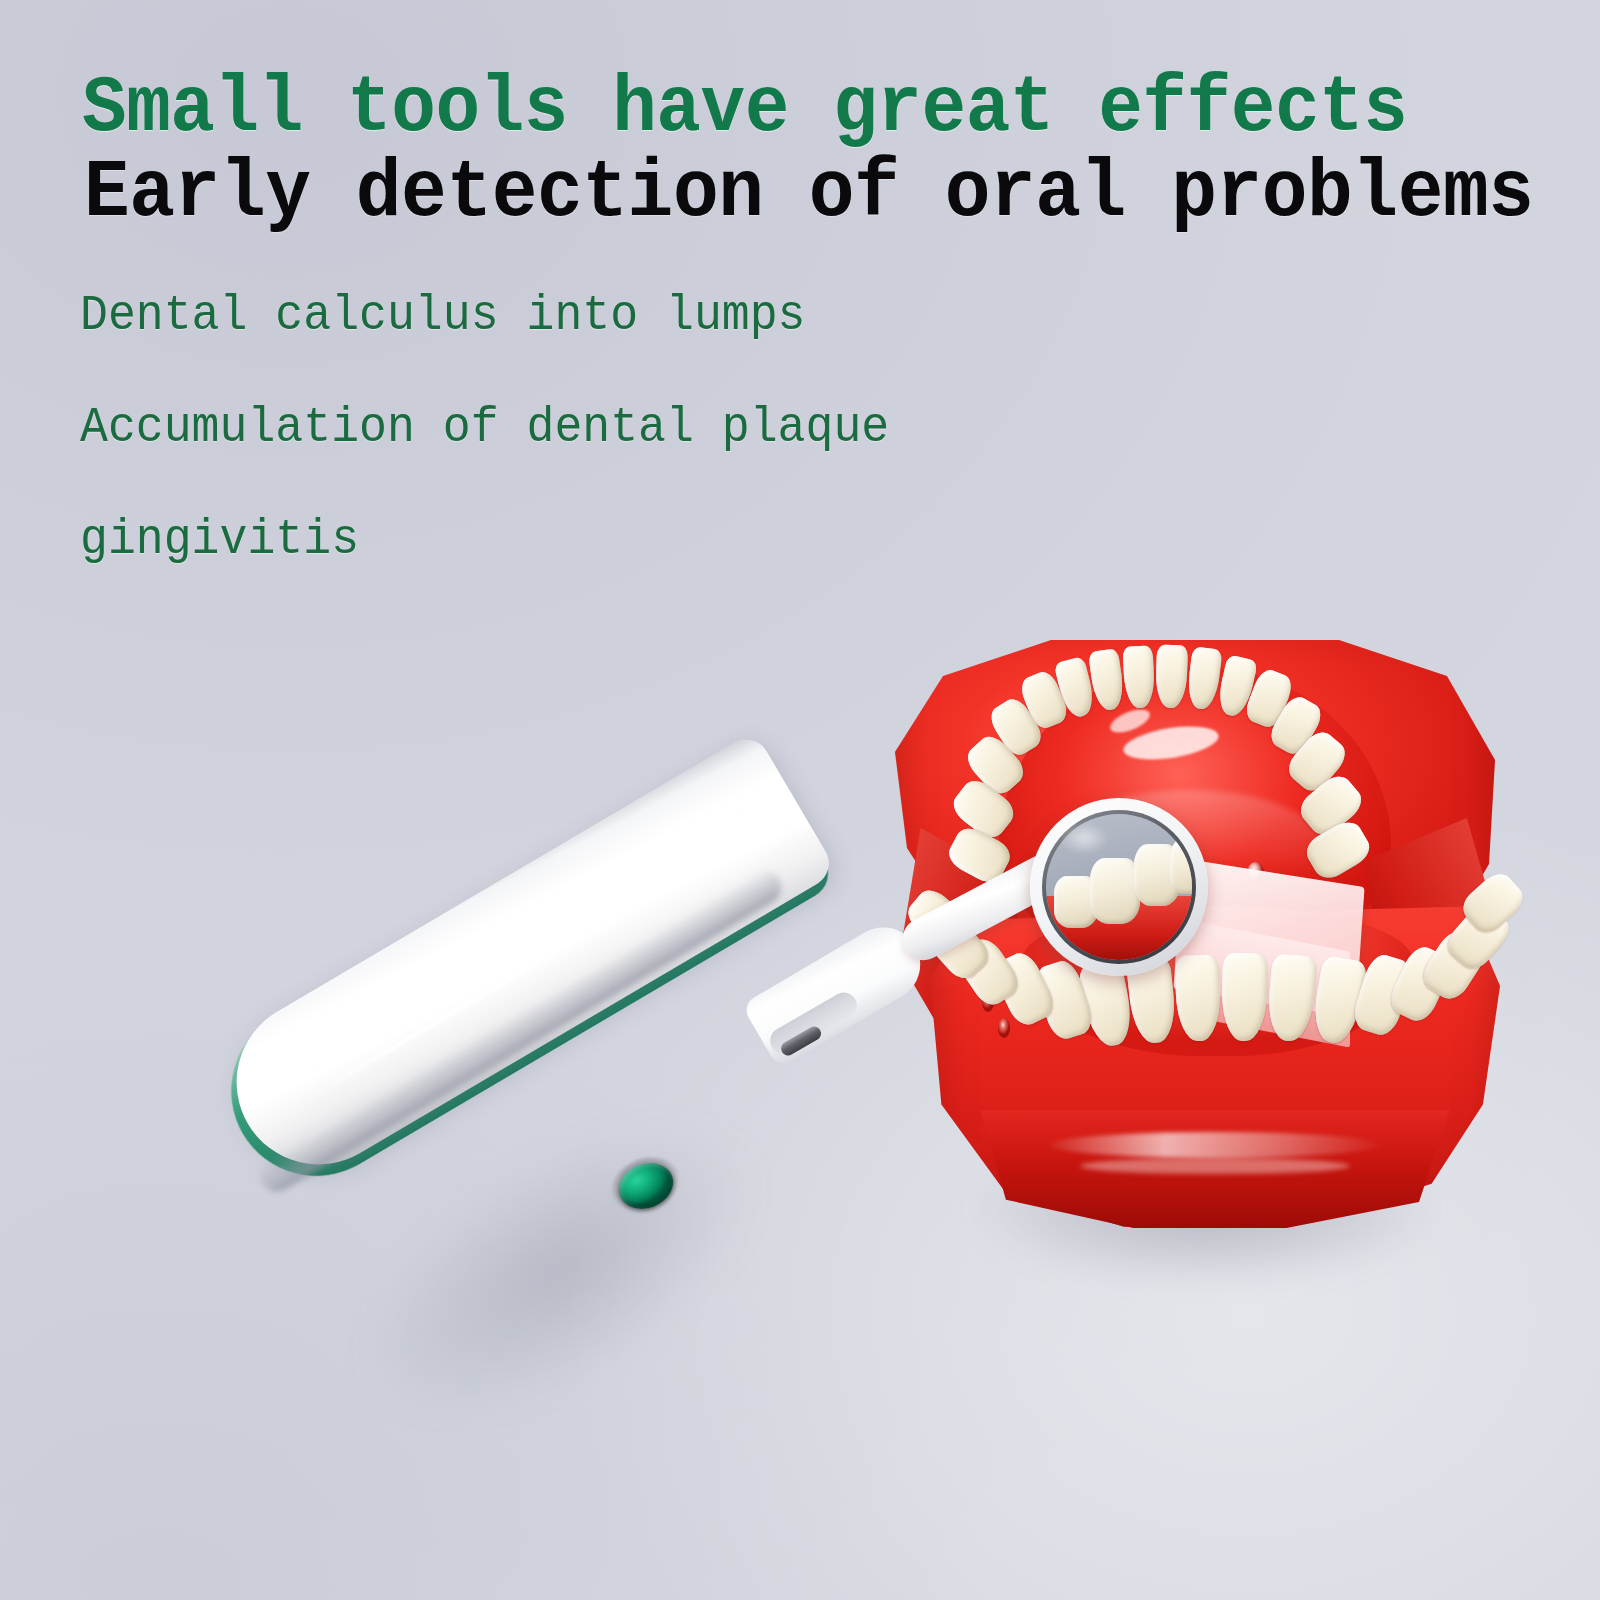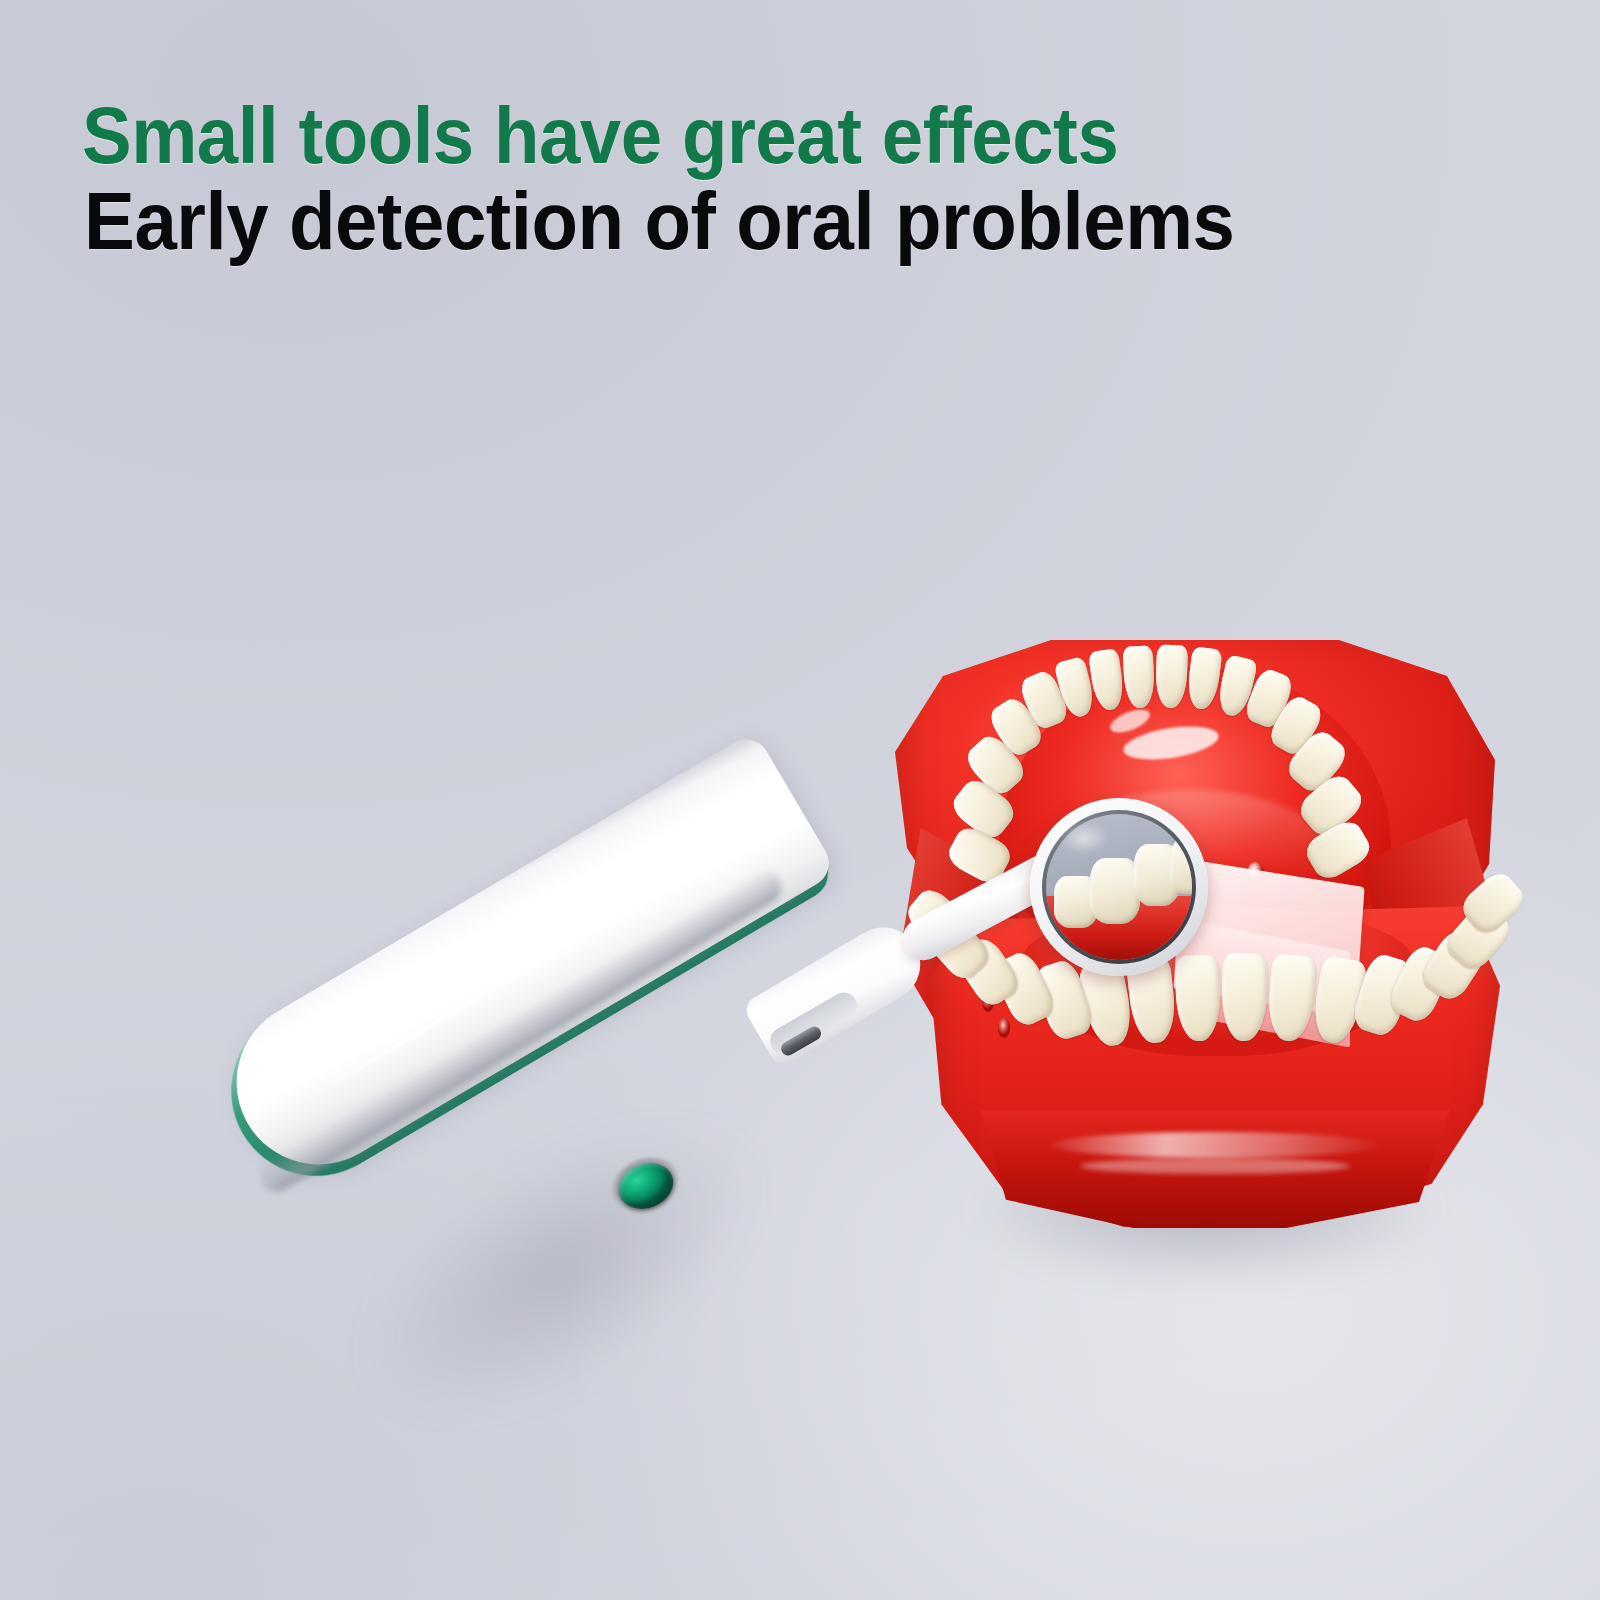--- a/index.html
+++ b/index.html
@@ -24,22 +24,23 @@
     background:
       radial-gradient(70% 55% at 78% 82%, rgba(255,255,255,0.38) 0%, rgba(255,255,255,0) 62%),
       radial-gradient(90% 70% at 10% 100%, rgba(180,184,198,0.35) 0%, rgba(180,184,198,0) 60%);
     pointer-events: none;
   }
 
   
   #copy {
     position: absolute;
     left: 78px;
-    top: 96px;
+    top: 69px;
     width: 1420px;
+    font-family: Liberation Mono, monospace;
   }
   .headline-1 {
     font-size: 80px;
     line-height: 1.0;
     font-weight: 700;
     letter-spacing: -0.5px;
     color: #12794b;
     margin: 0 0 4px 4px;
     transform: scaleX(0.93);
     transform-origin: left center;
@@ -524,15 +525,20 @@
         <div class="refl-tooth" style="left:124px; top:26px; width:34px; height:54px;"></div>
       </div>
       <div class="mirror-highlight"></div>
     </div>
 
   </div>
 
   <div id="copy">
     <div class="headline-1">Small tools have great effects</div>
     <div class="headline-2">Early detection of oral problems</div>
+    <ul class="bullets">
+      <li class="bullet">Dental calculus into lumps</li>
+      <li class="bullet">Accumulation of dental plaque</li>
+      <li class="bullet">gingivitis</li>
+    </ul>
   </div>
 
 </div>
 
 </body></html>

